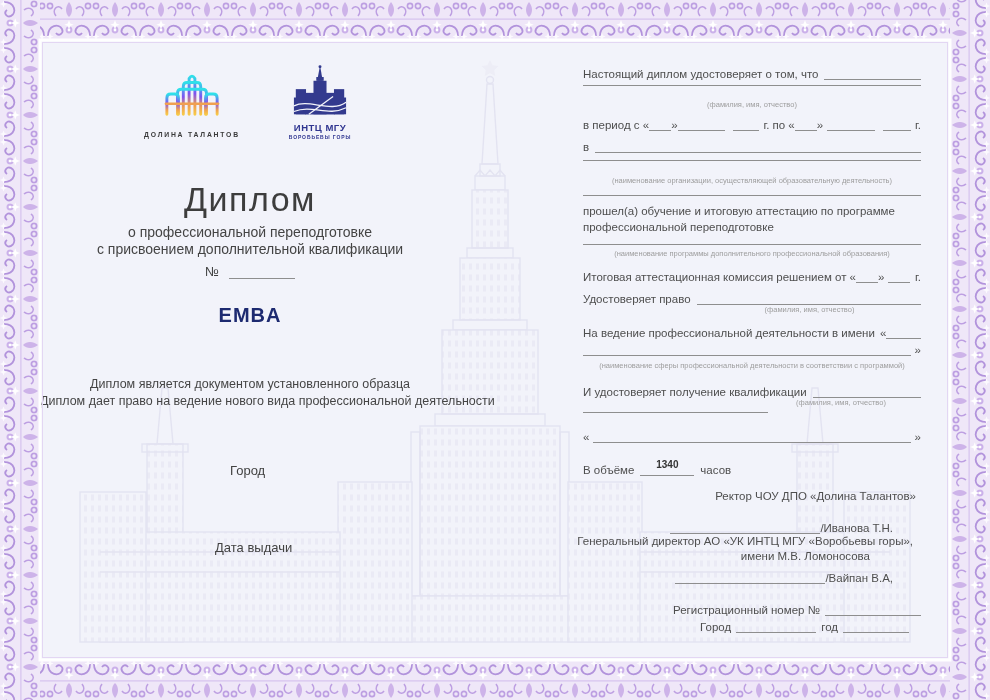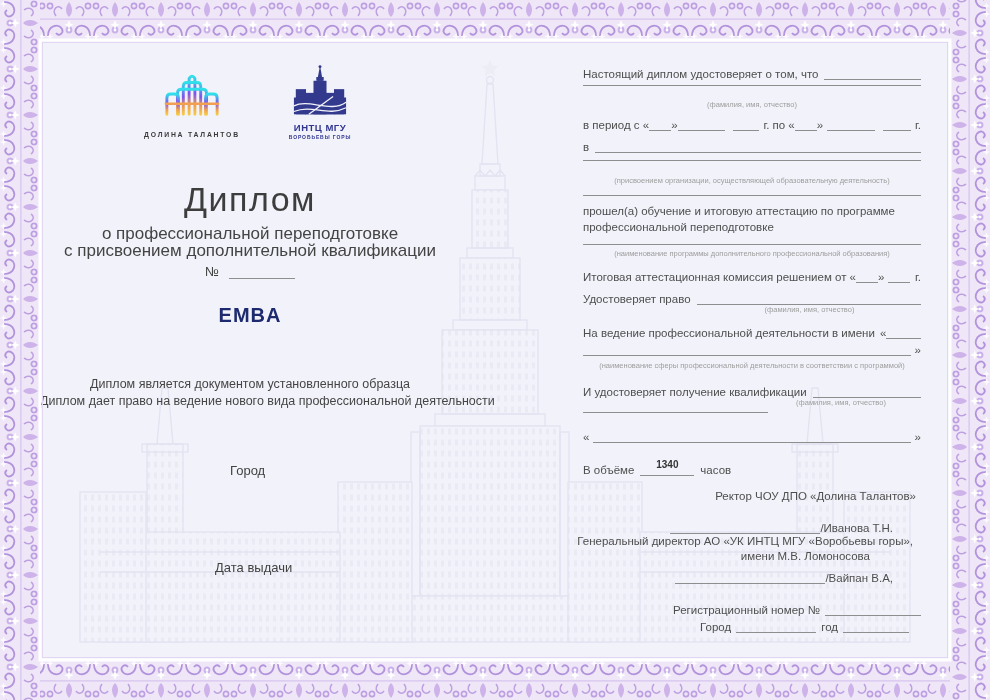--- a/index.html
+++ b/index.html
@@ -10,21 +10,21 @@
   .watermark{position:absolute;left:0;top:12px;}
 
   
   .left-col{position:absolute;left:0;top:0;width:420px;height:620px;color:#3f3f3f;}
   .lrow{position:absolute;width:100%;text-align:center;white-space:nowrap;}
   .logo{position:absolute;text-align:center;}
   .logo-label{font-size:6.8px;font-weight:bold;letter-spacing:1.8px;color:#3a3a3a;margin-top:3px;}
   .intc-label{font-size:9.5px;font-weight:bold;color:#2f3590;letter-spacing:.5px;}
   .intc-sub{font-size:5px;font-weight:bold;color:#2f3590;letter-spacing:.9px;margin-top:1px;}
   .title{font-size:34px;letter-spacing:1.5px;color:#3d3d3d;}
-  .sub{font-size:17px;color:#444;}
+  .sub{font-size:14px;color:#444;}
   .numrow{display:flex;justify-content:center;align-items:flex-end;font-size:13px;}
   .emba{font-size:20px;font-weight:bold;letter-spacing:1px;color:#1d2a70;}
   .stmt{font-size:12.5px;color:#454545;}
   .plain{position:absolute;font-size:13px;color:#424242;white-space:nowrap;}
 
   
   .right-col{position:absolute;left:543px;top:0;width:338px;height:620px;
              font-size:11.5px;color:#4e4e4e;}
   .row{position:absolute;left:0;width:100%;display:flex;align-items:flex-end;}
   .row.rt{justify-content:flex-end;}
@@ -138,21 +138,21 @@
           <span class="u" style="width:66px;margin-left:10px;"></span>
         </div>
       </div>
 
       <div class="lrow emba" style="top:264px;">EMBA</div>
 
       <div class="lrow stmt" style="top:337px;">Диплом является документом установленного образца</div>
       <div class="lrow stmt" style="top:354px;">Диплом дает право на ведение нового вида профессиональной деятельности</div>
 
       <div class="plain" style="left:190px;top:423px;">Город</div>
-      <div class="plain" style="left:175px;top:520px;">Дата выдачи</div>
+      <div class="plain" style="left:175px;top:500px;">Дата выдачи</div>
     </div>
 
     <div class="right-col">
 
       <div class="row" style="top:27px;">
         <span class="nm">Настоящий диплом удостоверяет о том, что</span>
         <span class="u grow" style="margin-left:6px;"></span>
       </div>
       <div class="lnrow" style="top:45px;"></div>
       <div class="cap" style="top:60px;">(фамилия, имя, отчество)</div>
@@ -169,21 +169,21 @@
         <span class="u grow" style="margin-left:4px;margin-right:8px;"></span>
         <span class="u" style="width:28px;margin-right:4px;"></span>
         <span class="nm">г.</span>
       </div>
 
       <div class="row" style="top:100px;">
         <span>в</span>
         <span class="u grow" style="margin-left:6px;"></span>
       </div>
       <div class="lnrow" style="top:120px;"></div>
-      <div class="cap" style="top:136px;">(присвоением организации, осуществляющей образовательную деятельность)</div>
+      <div class="cap" style="top:136px;">(наименование организации, осуществляющей образовательную деятельность)</div>
       <div class="lnrow" style="top:155px;"></div>
 
       <div class="twoline" style="top:163px;">
         <div>прошел(а) обучение и итоговую аттестацию по  программе</div>
         <div>профессиональной переподготовке</div>
       </div>
       <div class="lnrow" style="top:204px;"></div>
       <div class="cap" style="top:209px;">(наименование программы дополнительного профессиональной образования)</div>
 
       <div class="row" style="top:230px;">

